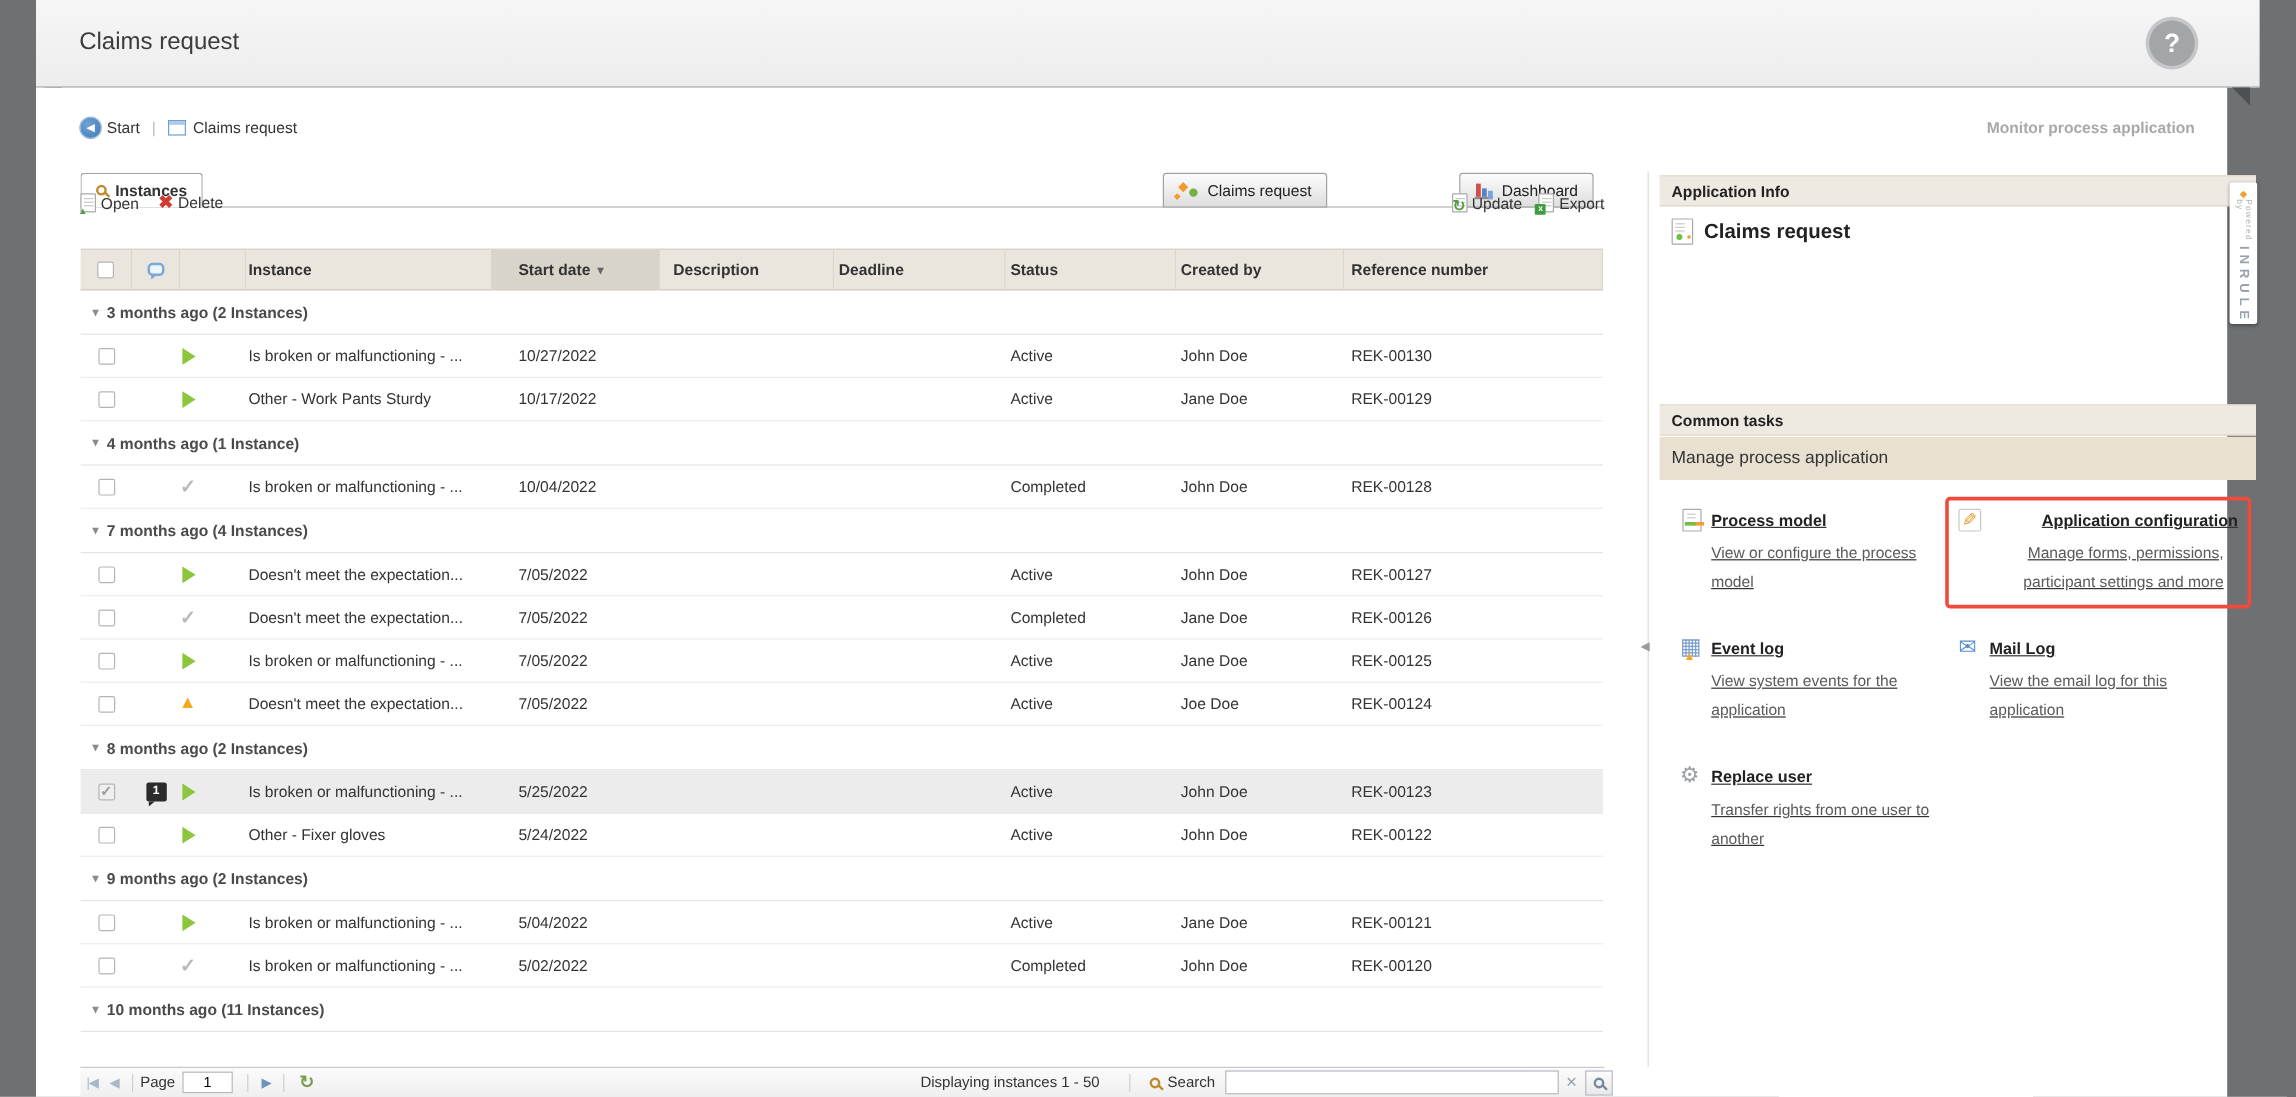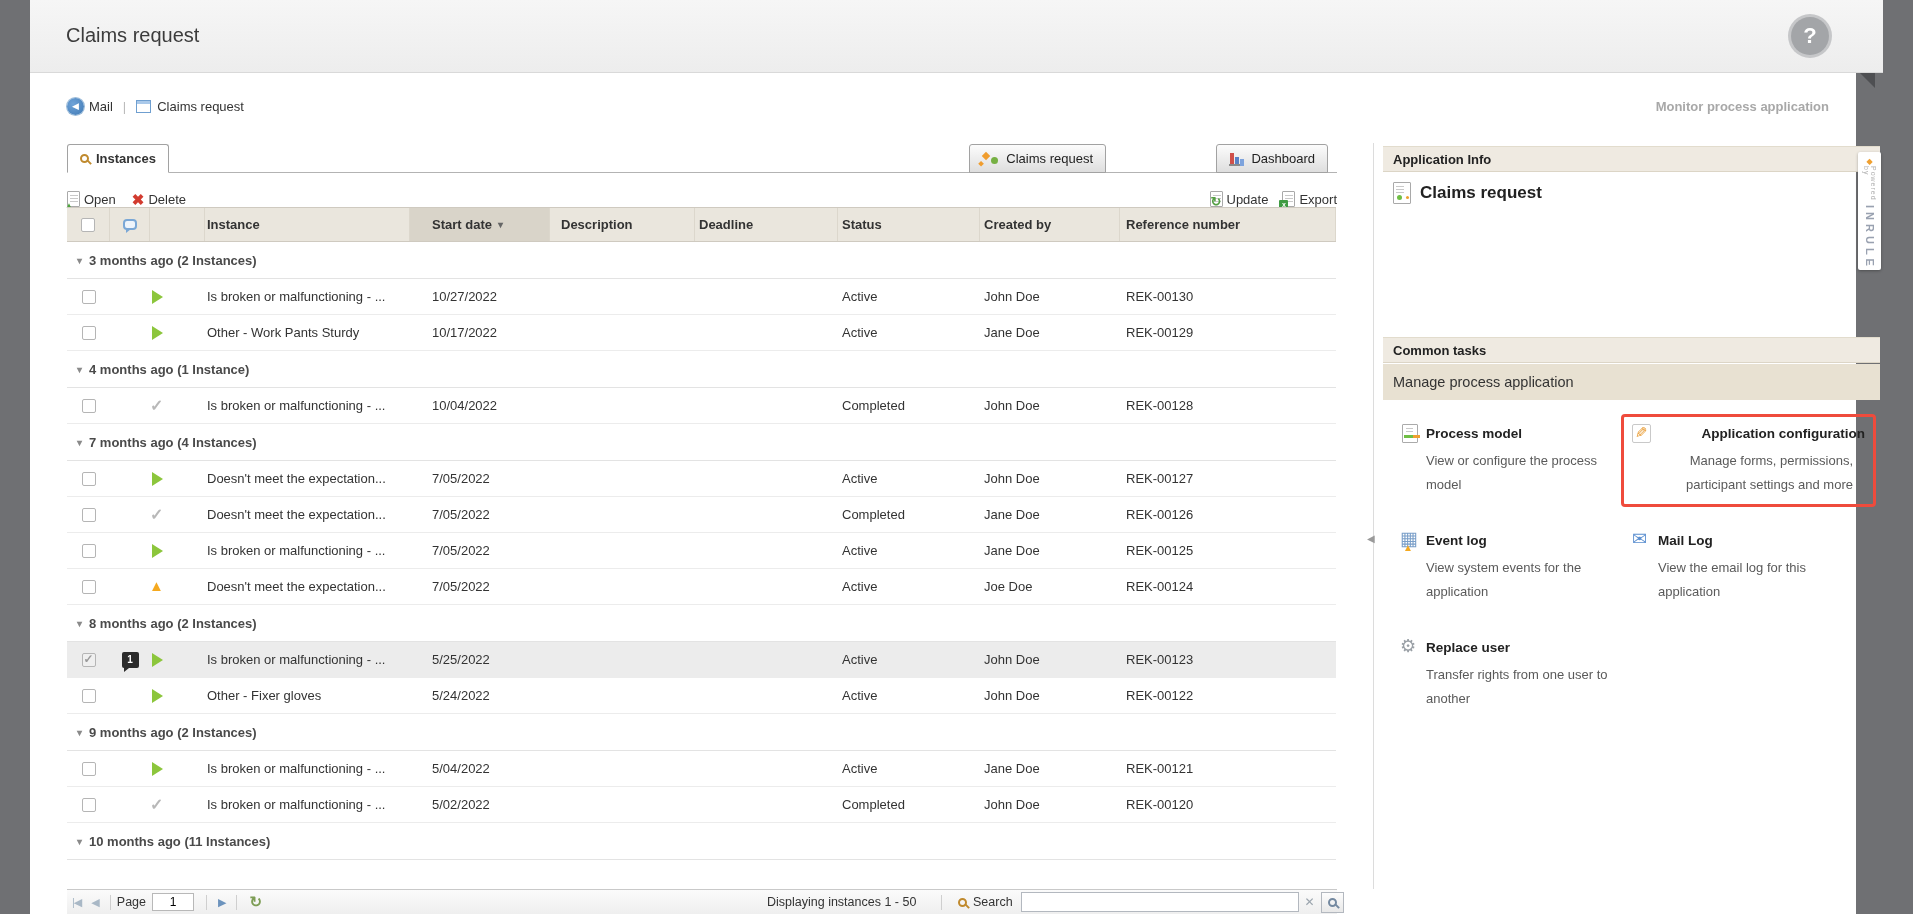--- a/index.html
+++ b/index.html
@@ -39,21 +39,21 @@
   .mag { width:9px; height:9px; border:2px solid #c08a2e; border-radius:50%; position:relative; margin-right:7px; flex:none; }
   .mag::after { content:''; position:absolute; width:6px; height:2px; background:#c08a2e; right:-5px; bottom:-2px; transform:rotate(45deg); }
   .flow-ic { width:17px; height:14px; position:relative; margin-right:7px; flex:none; }
   .flow-ic::before { content:''; position:absolute; left:1px; top:1px; width:6px; height:6px; background:#f09d2e; transform:rotate(45deg); box-shadow:2px 9px 0 -1px #f09d2e; }
   .flow-ic::after { content:''; position:absolute; right:1px; top:5px; width:7px; height:7px; border-radius:50%; background:#76b043; }
   .dash-ic { width:15px; height:14px; position:relative; margin-right:7px; flex:none; border-bottom:2px solid #8a8a8a; }
   .dash-ic::before { content:''; position:absolute; left:1px; bottom:0; width:4px; height:11px; background:#d0504a; }
   .dash-ic::after { content:''; position:absolute; left:6px; bottom:0; width:4px; height:7px; background:#5a82c6; box-shadow:5px 2px 0 0 #7da3dd; }
 
   
-  #toolbar { position:absolute; left:37px; top:100px; width:1270px; height:34px; display:flex; align-items:flex-end; font-size:13px; }
+  #toolbar { position:absolute; left:37px; top:88px; width:1270px; height:34px; display:flex; align-items:flex-start; font-size:13px; }
   .tb-btn { display:flex; align-items:center; margin-right:16px; cursor:pointer; }
   .tb-btn span.lbl { margin-left:4px; }
   #tb-right { margin-left:auto; display:flex; align-items:center; }
   #tb-right .tb-btn { margin-right:0; margin-left:14px; }
   .docic { width:13px; height:16px; background:#fff; border:1px solid #a9a9a9; border-radius:1px; position:relative; flex:none; }
   .docic::before { content:''; position:absolute; left:2px; top:3px; width:8px; height:1px; background:#c9c9c9;
     box-shadow:0 3px 0 0 #c9c9c9, 0 6px 0 0 #c9c9c9; }
   .ov-open::after { content:'▲'; position:absolute; left:-3px; bottom:-4px; font-size:8px; color:#4ca23c; }
   .ov-update::after { content:'↻'; position:absolute; left:0px; bottom:-3px; font-size:13px; font-weight:bold; color:#55a044; }
   .ov-export::after { content:'x'; position:absolute; left:-4px; bottom:-3px; width:9px; height:9px; background:#3f9b42;
@@ -130,21 +130,21 @@
   #version-banner { background:#ece7db; height:30px; display:flex; align-items:center; padding:0 10px 0 8px; position:relative; }
   #version-banner::after { content:''; position:absolute; right:-13px; top:0; border-left:13px solid #ece7db; border-top:15px solid transparent; border-bottom:15px solid transparent; }
   .pencil-ic { width:18px; height:18px; background:#fff; border:1px solid #c9c9c9; border-radius:2px; position:relative; flex:none; }
   .pencil-ic::after { content:'✎'; position:absolute; left:2px; top:-1px; font-size:14px; color:#e8982c; transform:scaleX(-1); }
   #version-text { font-size:12.5px; margin-left:7px; color:#333; }
   #version-age { font-size:12.5px; margin-left:28px; color:#333; }
   #tasks-bar { position:absolute; left:0; right:0; top:191px; }
   #manage-bar { position:absolute; left:0; right:0; top:218px; height:36px; background:#e8e1d2;
     display:flex; align-items:center; padding-left:10px; font-size:14.5px; color:#333; }
   #task-grid { position:absolute; left:6px; right:4px; top:268px; display:grid; grid-template-columns:232px 255px; grid-auto-rows:min-content; row-gap:14px; }
-  .task { border:3px solid transparent; border-radius:4px; padding:7px 8px; display:grid; grid-template-columns:26px 1fr; cursor:pointer; }
+  .task { border:3px solid transparent; border-radius:4px; padding:7px 8px; display:grid; grid-template-columns:26px 1fr; cursor:pointer;text-decoration:underline; }
   .task.hl { border-color:#ef4b3c;text-align:right; }
   .task-name { font-size:13.5px; font-weight:bold; color:#222; line-height:19px; }
   .task-desc { grid-column:2; font-size:13px; color:#5a5a5a; line-height:24px; margin-top:5px; max-width:195px; }
   .task-ic { position:relative; width:20px; height:20px; }
   .tic-process-model::before { content:''; position:absolute; left:2px; top:0; width:14px; height:17px; background:#fff; border:1px solid #aaa; border-radius:1px; }
   .tic-process-model::after { content:''; position:absolute; left:6px; top:4px; width:7px; height:1px; background:#c9c9c9;
     box-shadow:0 3px 0 0 #c9c9c9, -1px 8px 0 1px #6fbf44, 6px 8px 0 1px #f0a030; }
   .tic-pencil { background:#fff; border:1px solid #c9c9c9; border-radius:2px; width:19px; height:19px; }
   .tic-pencil::after { content:'✎'; position:absolute; left:2px; top:-1px; font-size:15px; color:#e8982c; transform:scaleX(-1); }
   .tic-event-log::before { content:'▦'; position:absolute; left:0; top:-4px; font-size:19px; color:#7a9fc9; }
@@ -166,21 +166,21 @@
   <div id="page-title">Claims request</div>
   <div id="help-btn">?</div>
 </div>
 <div id="fold-l" class="fold"></div>
 <div id="fold-r" class="fold"></div>
 
 <div id="app">
 
   <div id="crumbs">
     <span class="back-ic">◀</span>
-    <span>Mail</span>
+    <span>Start</span>
     <span class="crumb-sep">|</span>
     <span class="win-ic"></span>
     <span>Claims request</span>
     <span id="monitor-label">Monitor process application</span>
   </div>
 
   <div id="tabs-row">
     <div class="tab tab-active">
       <span class="mag"></span>
       <span>Instances</span>

